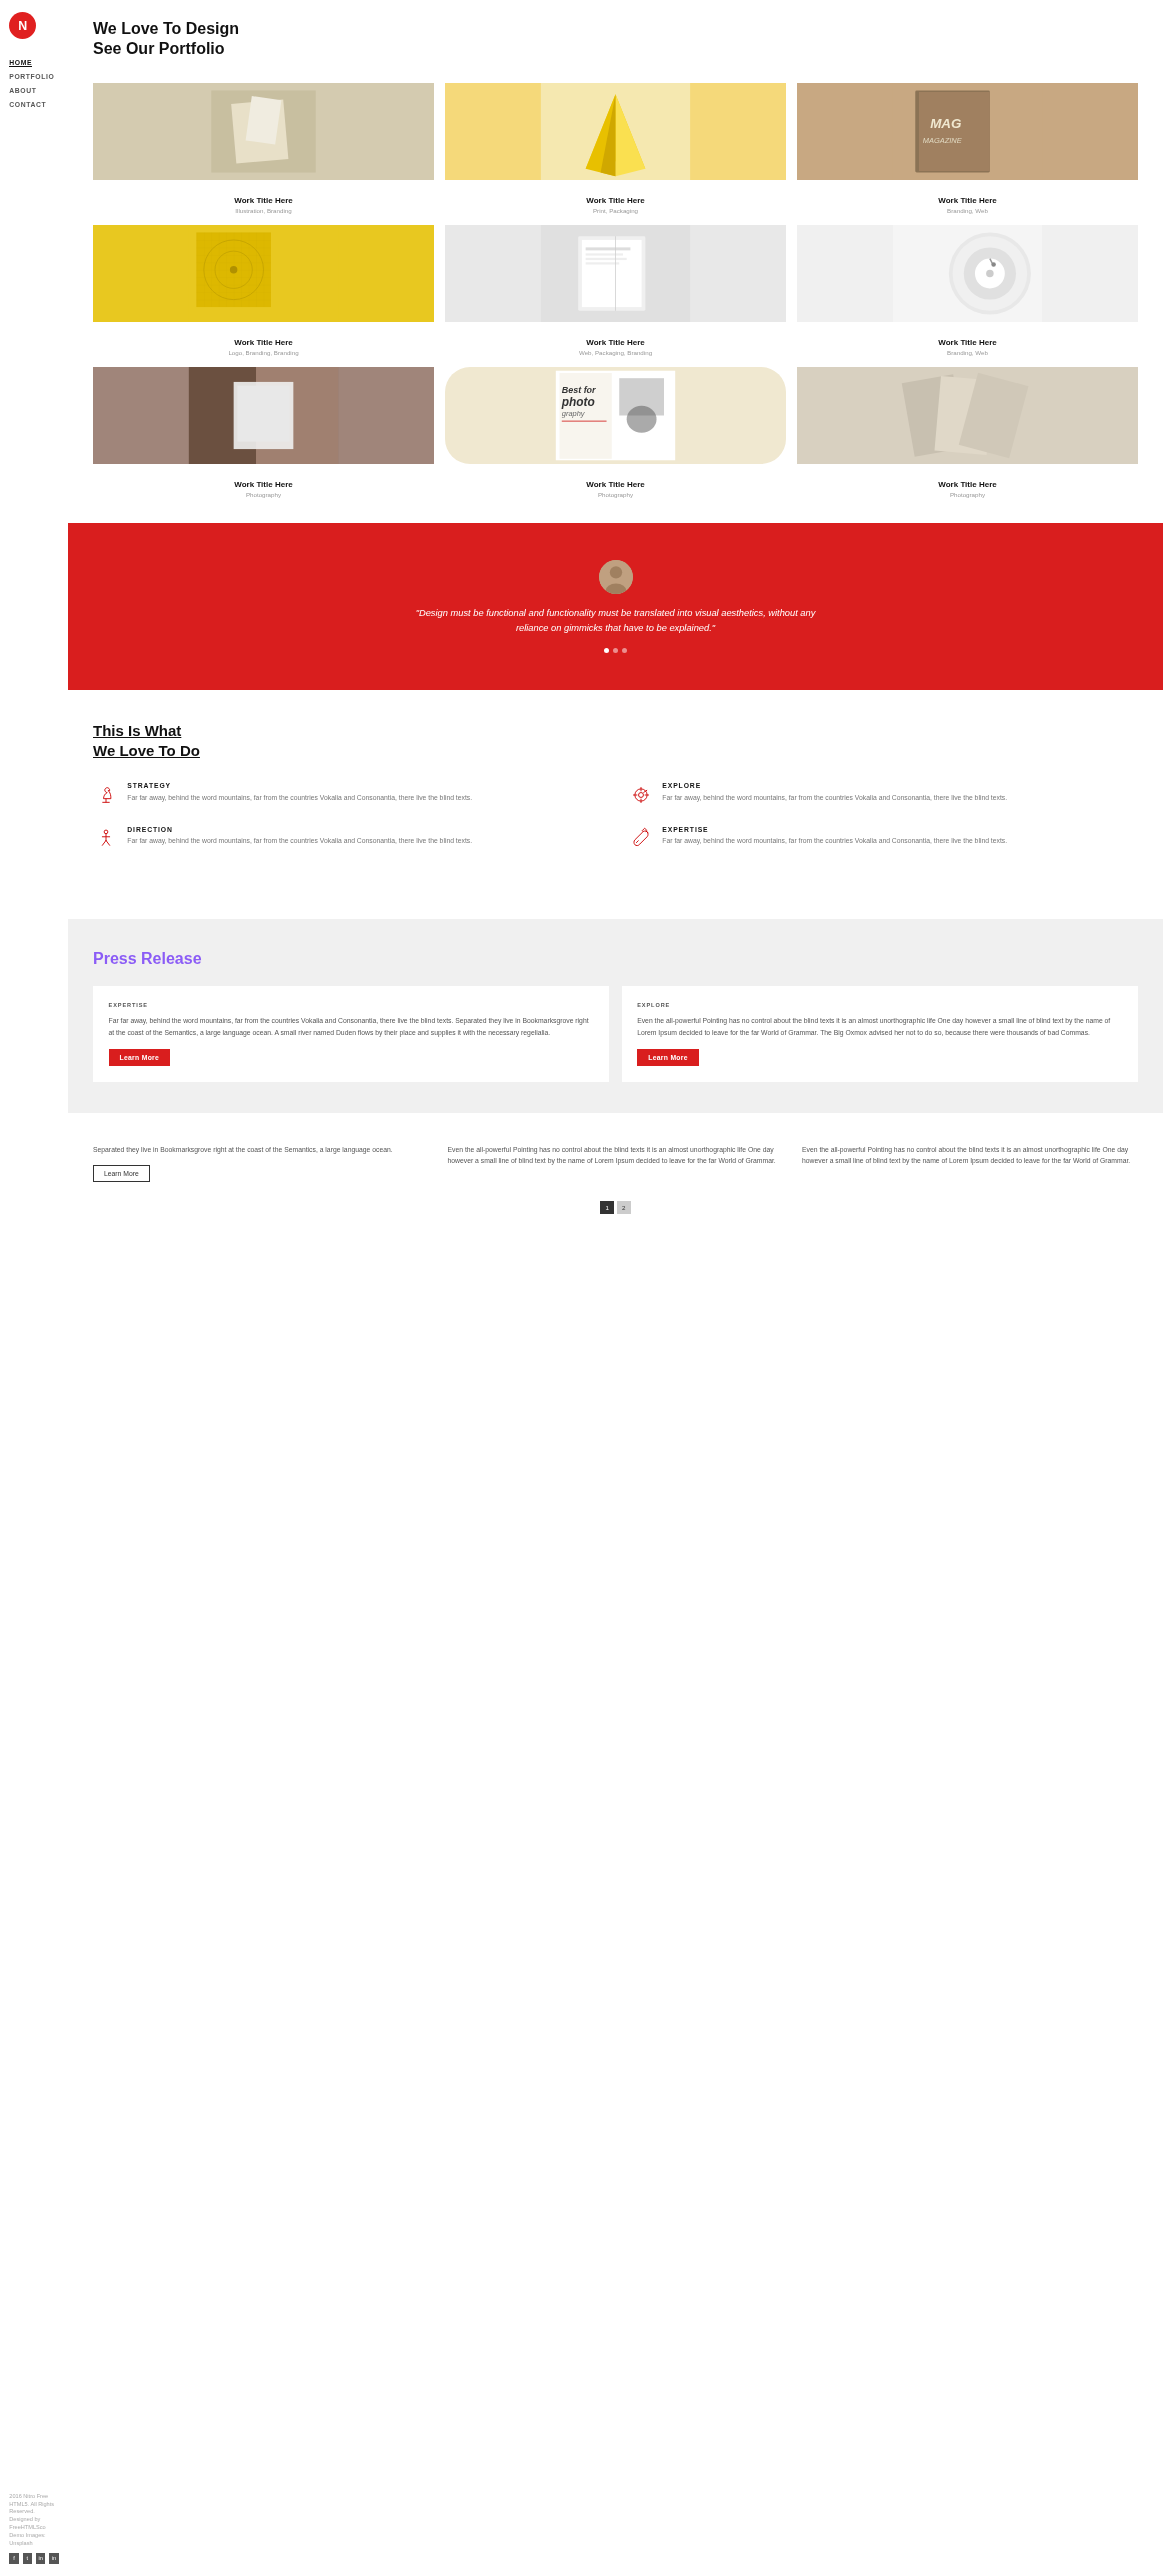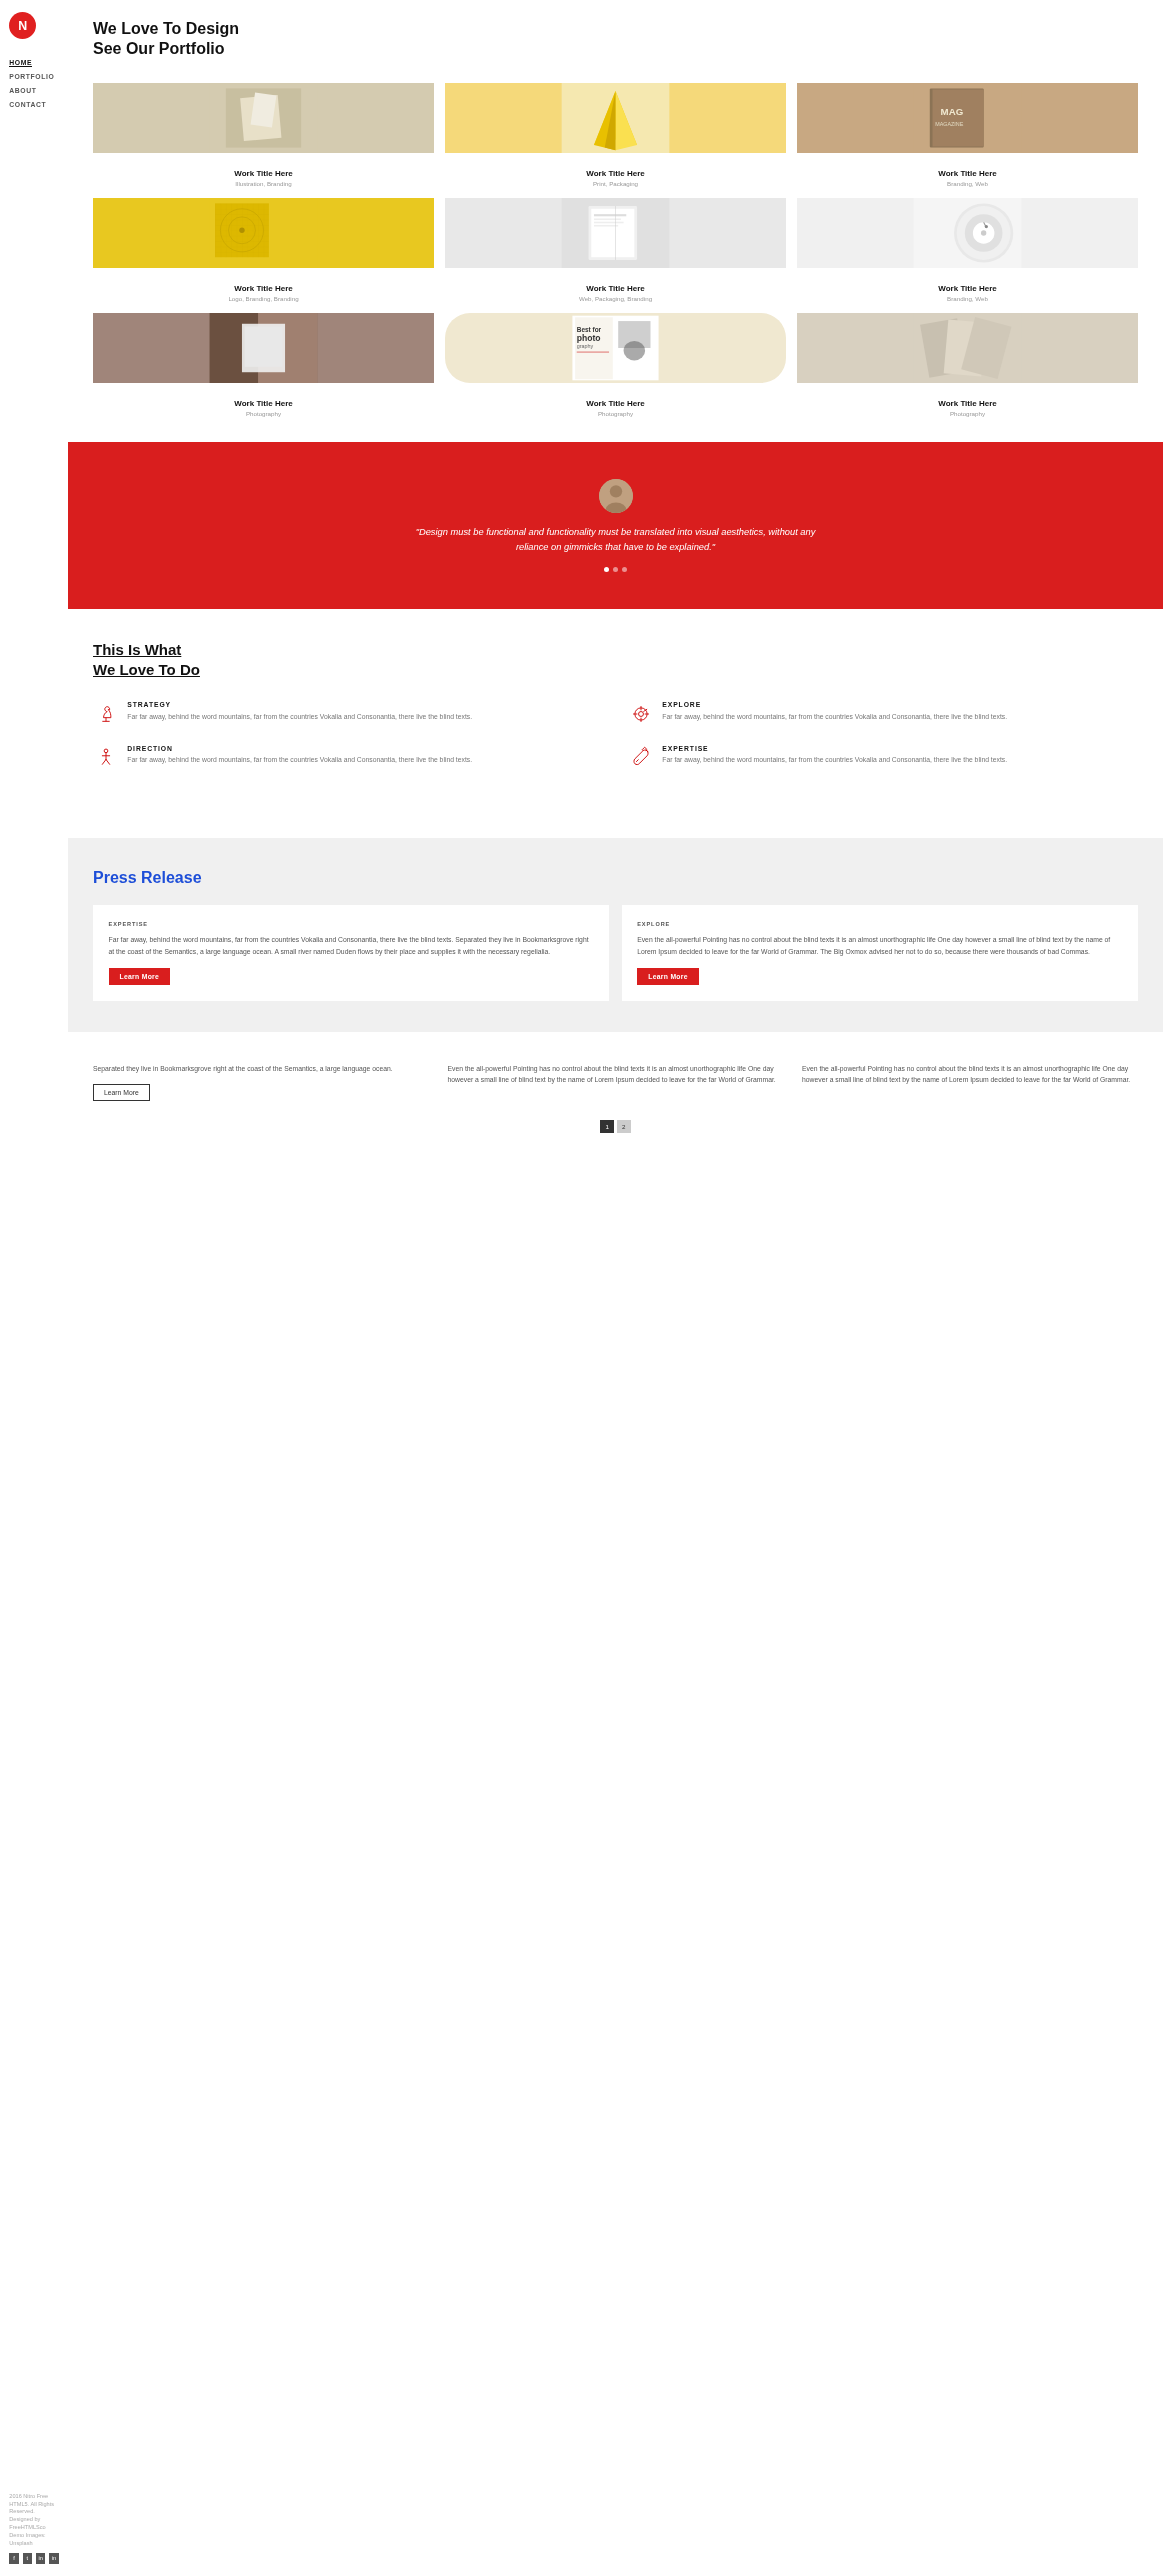--- a/index.html
+++ b/index.html
@@ -81,25 +81,26 @@
     
     .portfolio-grid {
       display: grid;
       grid-template-columns: repeat(3, 1fr);
       gap: 11px;
       margin-bottom: 25px;
     }
     .portfolio-item { cursor: pointer; }
     .portfolio-thumb {
       width: 100%;
-      height: 70px;
+      height: 97px;
       overflow: hidden;
       margin-bottom: 6.2px;
       background: #ddd;
       position: relative;
+      font-style: italic;
     }
 
     .portfolio-item-title {
       font-size: 8px;
       font-weight: 700;
       color: #111;
       text-align: center;
       margin-bottom: 1.9px;
       margin-top: 16px;
     }
@@ -160,21 +161,21 @@
 
     
     .spacer { height: 37px; }
 
     
     .press-section {
       background: #f0f0f0;
       margin: 0 -25px;
       padding: 31px 25px;
     }
-    .press-section h2 { font-size: 16px; font-weight: 700; color: #1d4ed8; margin-bottom: 18.6px; }
+    .press-section h2 { font-size: 16px; font-weight: 700; color: #8b5cf6; margin-bottom: 18.6px; }
     .press-grid { display: grid; grid-template-columns: 1fr 1fr; gap: 12.4px; }
     .press-card {
       background: #fff;
       padding: 15.5px;
     }
     .press-card-tag { font-size: 5.6px; letter-spacing: 0.9px; text-transform: uppercase; color: #555; margin-bottom: 7.4px; font-weight: 700; }
     .press-card-text { font-size: 6.8px; color: #555; line-height: 1.7; margin-bottom: 11px; }
     .btn-red {
       display: inline-block;
       background: #d91e1e;

